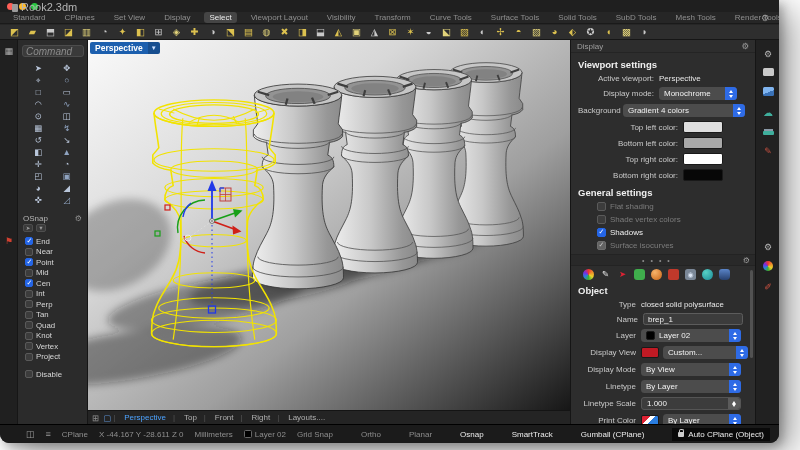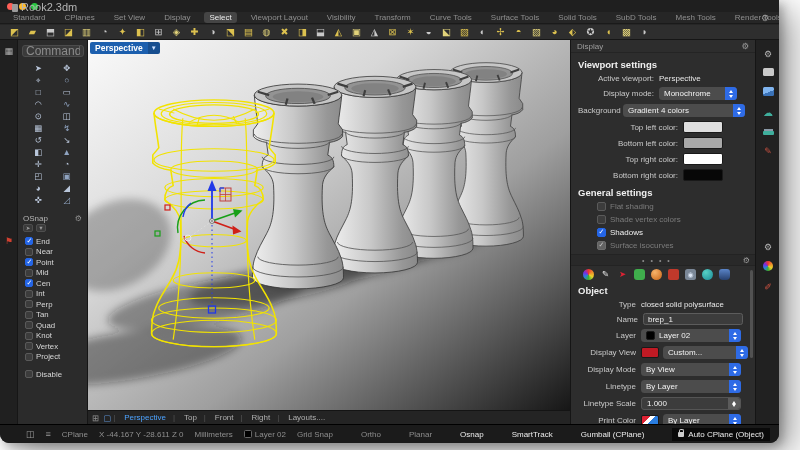--- a/index.html
+++ b/index.html
@@ -31,21 +31,21 @@
   .toolbar span:nth-of-type(5n) { color:#e2d37a; }
 
   
   .left-rail { position:absolute; left:0; top:40px; width:18px; height:384px; background:#202020; border-right:1px solid #161616; }
   .rail-ic { width:18px; text-align:center; font-size:9px; color:#b0b0b0; margin-top:6px; }
   .rail-ic.red { color:#d04030; margin-top:180px; }
 
   
   .sidebar { position:absolute; left:18px; top:40px; width:70px; height:384px; background:#2b2b2b; border-right:1px solid #151515; overflow:hidden; }
   .cmd { display:block; width:62px; margin:5px 4px 4px; height:12px; background:#3a3a3a; border:1px solid #4c4c4c;
-    border-radius:3px; font-size:12px; color:#cfcfcf; padding:0 3px; font-family:"Liberation Sans",sans-serif; }
+    border-radius:3px; font-size:10px; color:#cfcfcf; padding:0 3px; font-family:"Liberation Sans",sans-serif;font-style:italic; }
   .cmd::placeholder { color:#8b8b8b; }
   .toolgrid { display:grid; grid-template-columns:1fr 1fr; padding:2px 6px; row-gap:1px; }
   .tgi { height:11px; font-size:8.5px; line-height:11px; text-align:center; color:#b9c6da; }
   .toolgrid span:nth-of-type(4n) { color:#8fa3c0; }
   .osnap-hd { display:flex; align-items:center; margin:6px 5px 1px; }
   .osnap-title { font-size:8px; color:#b5b5b5; }
   .osnap-hd .gear { margin-left:auto; color:#8f8f8f; font-size:8px; }
   .mini-tabs { display:flex; gap:3px; margin:1px 5px 3px; }
   .mini-tab { width:10px; height:8px; background:#3a3a3a; border:1px solid #4e4e4e; border-radius:2px;
     font-size:5.5px; color:#9a9a9a; text-align:center; line-height:7px; }

